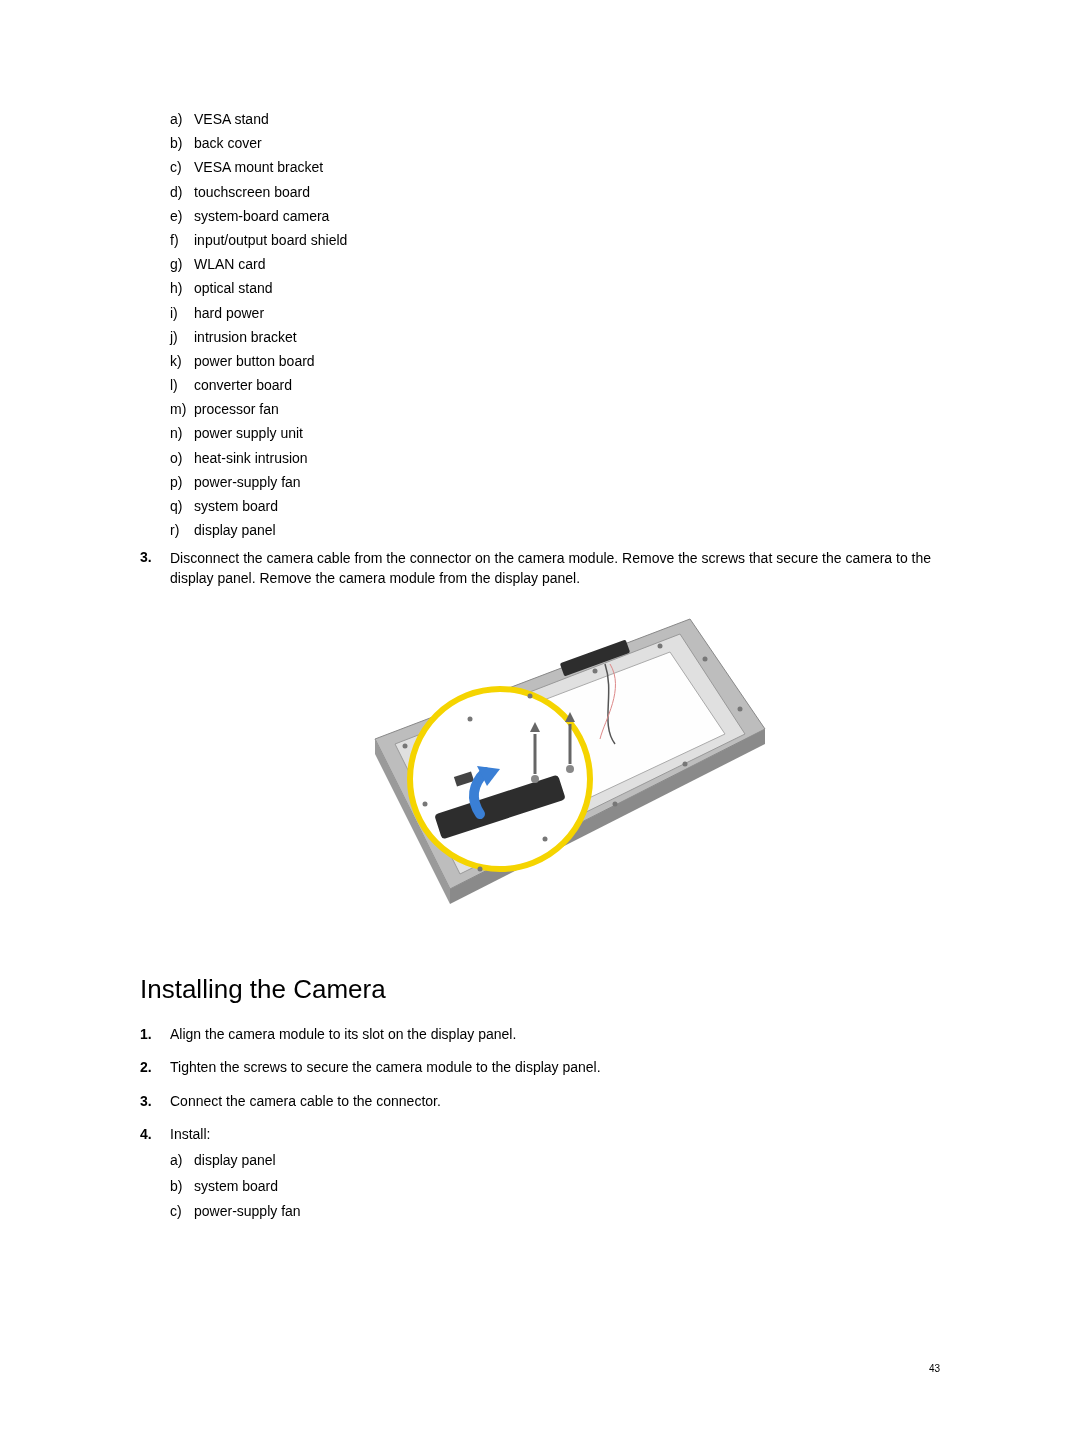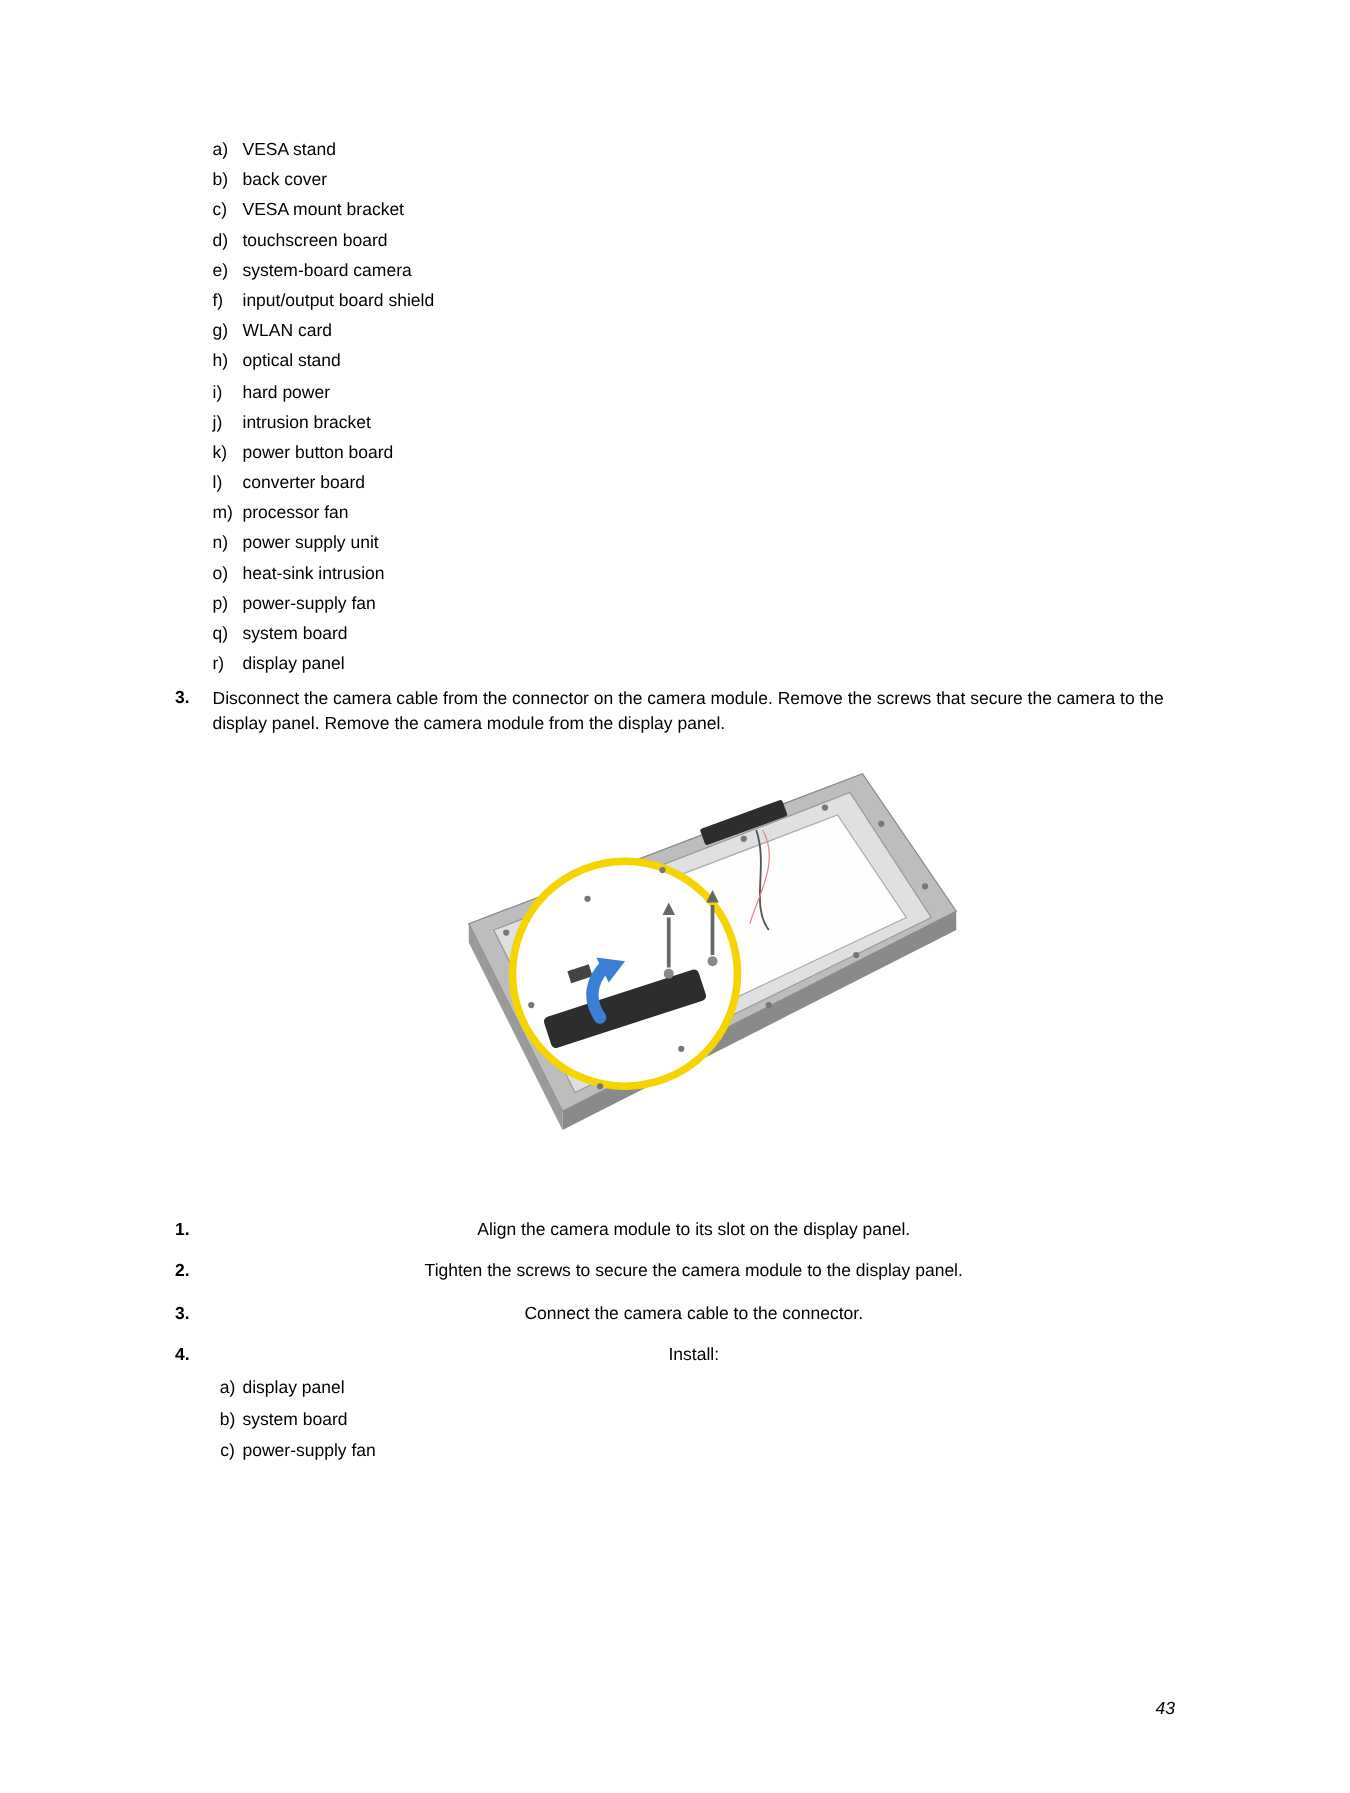--- a/index.html
+++ b/index.html
@@ -67,41 +67,39 @@
     margin-bottom: 14px;
     line-height: 1.4;
   }
   .install-num {
     width: 30px;
     flex-shrink: 0;
     font-weight: bold;
   }
   .install-text {
     flex: 1;
-    text-align: center;
   }
   .sub-letter-list {
     list-style: none;
     padding: 0;
     margin: 6px 0 0 0;
   }
   .sub-letter-list li {
     display: flex;
     margin-bottom: 6px;
   }
   .sub-letter-marker {
     width: 24px;
     flex-shrink: 0;
   }
   .page-number {
     position: absolute;
     bottom: 60px;
     right: 140px;
-    font-size: 14px;
-    font-style: italic;
+    font-size: 10px;
   }
 </style>
 </head>
 <body>
 
 <div class="page">
 
   <ul class="letter-list">
     <li>
         <span class="letter-marker">a)</span>
@@ -219,20 +217,21 @@
     <circle cx="355" cy="42" r="2.5" fill="#777"></circle>
     <circle cx="400" cy="55" r="2.5" fill="#777"></circle>
     <circle cx="435" cy="105" r="2.5" fill="#777"></circle>
     <circle cx="380" cy="160" r="2.5" fill="#777"></circle>
     <circle cx="310" cy="200" r="2.5" fill="#777"></circle>
     <circle cx="240" cy="235" r="2.5" fill="#777"></circle>
     <circle cx="175" cy="265" r="2.5" fill="#777"></circle>
     <circle cx="120" cy="200" r="2.5" fill="#777"></circle>
   </svg>
 
+  <h2 class="section-heading">Installing the Camera</h2>
 
   <ol class="install-steps">
     <li>
       <span class="install-num">1.</span>
       <span class="install-text">Align the camera module to its slot on the display panel.</span>
     </li>
     <li>
       <span class="install-num">2.</span>
       <span class="install-text">Tighten the screws to secure the camera module to the display panel.</span>
     </li>

